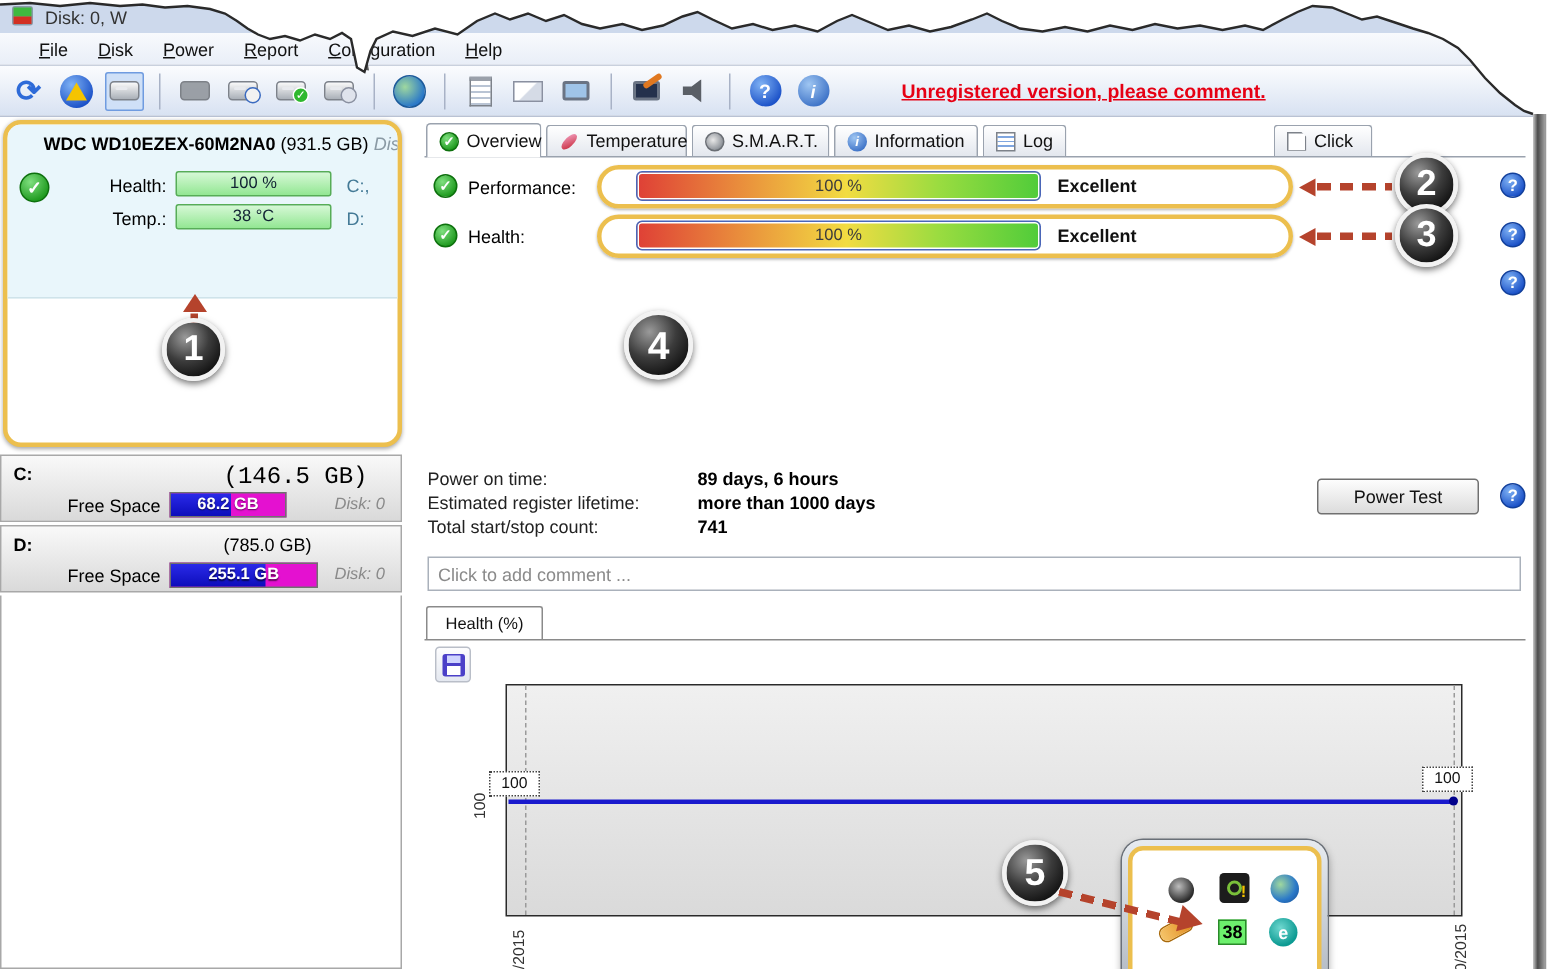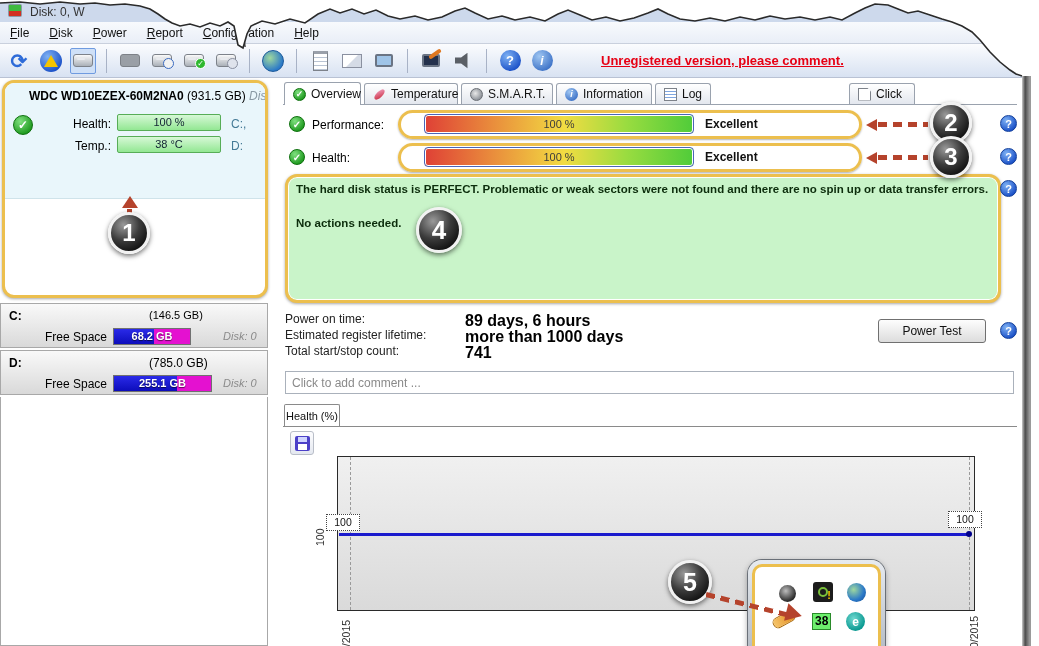--- a/index.html
+++ b/index.html
@@ -1,20 +1,20 @@
 <!DOCTYPE html>
 <html><head>
 <meta charset="utf-8">
 <style>
   html,body{margin:0;padding:0;background:#fff;}
   *{box-sizing:border-box;font-family:"Liberation Sans",sans-serif;}
   #canvas{position:relative;width:1039px;height:646px;overflow:hidden;background:#fff;}
   .abs{position:absolute;}
   
-  #menubar{left:0;top:22px;width:1022px;height:22px;background:linear-gradient(#f8fafd,#e9eef7);border-bottom:1px solid #c9d0dd;display:flex;align-items:center;gap:0;padding-left:0;}
+  #menubar{left:0;top:22px;width:1022px;height:22px;background:linear-gradient(#f8fafd,#e9eef7);border-bottom:1px solid #c9d0dd;display:flex;align-items:center;gap:0;padding-left:16px;}
   .menu-item{padding:3px 10px;font-size:12px;color:#111;}
   .menu-item::first-letter{text-decoration:underline;}
   #toolbar{left:0;top:44px;width:1022px;height:34px;background:linear-gradient(#fbfcfe,#d8e2f2);border-bottom:1px solid #b9c2d4;display:flex;align-items:center;padding-left:6px;gap:6px;}
   .tsep{width:1px;height:24px;background:#a8b2c6;margin:0 4px;}
   .tbtn{width:26px;height:26px;display:flex;align-items:center;justify-content:center;position:relative;}
   .tbtn.sel{border:1px solid #6f9be0;background:#cfe0f7;border-radius:2px;}
   .hdd{width:20px;height:13px;background:linear-gradient(#fafafa,#aab0b8);border:1px solid #7d828a;border-radius:3px;position:relative;}
   .hdd i{position:absolute;left:3px;top:3px;width:8px;height:2px;background:#e8eaee;border-radius:1px;}
   .badge{position:absolute;right:-3px;bottom:-3px;width:11px;height:11px;border-radius:50%;border:1px solid #fff;display:flex;align-items:center;justify-content:center;font-size:8px;color:#fff;}
   .hdd.dis{background:#8d9298;border-color:#6a6e74;opacity:.85;}
@@ -39,26 +39,26 @@
   
   .oval{border:3px solid #ecbf4e;border-radius:16px;box-shadow:0 1px 2px rgba(0,0,0,.3), inset 0 0 0 1px #fff;}
   .gauge{border:1px solid #4a66b8;border-radius:4px;box-shadow:inset 0 0 0 1px #fff;background:linear-gradient(90deg,#df4036 0%,#e98c3c 25%,#f2dc42 52%,#9adc40 75%,#50cc3a 100%);text-align:center;font-size:11px;color:#3c3c3c;line-height:18px;}
   .rating{font-size:12px;font-weight:bold;color:#111;}
   .helpq{width:17px;height:17px;border-radius:50%;background:radial-gradient(circle at 35% 30%,#7fb2f4,#1c52c8 75%);color:#fff;font-weight:bold;font-size:11px;display:flex;align-items:center;justify-content:center;border:1px solid #123f9a;}
   
   #statusbox{left:285px;top:174px;width:716px;height:129px;background:#c9f4c9;font-size:11.5px;color:#0c2d0c;}
   #statusbox .t1{position:absolute;left:8px;top:6px;width:700px;font-weight:600;}
   #statusbox .t2{position:absolute;left:8px;top:40px;font-weight:bold;}
   .statlabel{font-size:12px;color:#222;}
-  .statvalue{font-size:16px;font-weight:bold;color:#000;}
+  .statvalue{font-size:12px;font-weight:bold;color:#000;}
   #repeatbtn{left:878px;top:319px;width:108px;height:24px;background:linear-gradient(#fdfdfd,#dcdcdc);border:1px solid #707070;border-radius:3px;font-size:12px;color:#111;}
   #commentinput{left:285px;top:371px;width:729px;height:23px;border:1px solid #aab1bb;padding:2px 6px;font-size:12px;color:#333;background:#fff;}
   #commentinput::placeholder{color:#8a8a8a;}
   
-  #graphtab{left:284px;top:404px;width:56px;height:23px;background:#fff;border:1px solid #8a8a8a;border-bottom:none;border-radius:2px 2px 0 0;font-size:11px;color:#111;display:flex;align-items:center;justify-content:center;}
+  #graphtab{left:284px;top:404px;width:78px;height:23px;background:#fff;border:1px solid #8a8a8a;border-bottom:none;border-radius:2px 2px 0 0;font-size:11px;color:#111;display:flex;align-items:center;justify-content:center;}
   #graphbody{left:283px;top:426px;width:734px;height:220px;background:#fff;border-top:1px solid #8a8a8a;}
   #plot{left:337px;top:456px;width:638px;height:155px;background:linear-gradient(#f0f0f0,#dadada);border:1px solid #2a2a2a;}
   .vdash{position:absolute;top:0;height:100%;width:0;border-left:1px dashed #9a9a9a;}
   #blueline{position:absolute;left:1px;top:76px;width:632px;height:3px;background:#1a1acd;}
   .dotlbl{position:absolute;width:34px;height:17px;background:#fff;border:1px dotted #444;font-size:10.5px;text-align:center;line-height:15px;color:#111;}
   .xlab{position:absolute;transform:rotate(-90deg);transform-origin:left top;font-size:10.5px;color:#333;white-space:nowrap;}
   .ylab{position:absolute;transform:rotate(-90deg);transform-origin:left top;font-size:10.5px;color:#333;white-space:nowrap;}
   
   .cnum{position:absolute;border-radius:50%;background:radial-gradient(circle at 35% 28%,#9a9a9a,#3c3c3c 45%,#111 80%);border:3px solid #f2f2f2;box-shadow:0 2px 5px rgba(0,0,0,.55);color:#fff;font-weight:bold;display:flex;align-items:center;justify-content:center;z-index:70;}
   .dash-h{position:absolute;height:5px;background:repeating-linear-gradient(90deg,#b5432c 0 9px,transparent 9px 15px);z-index:70;}
@@ -175,21 +175,21 @@
   </div>
 
   <div class="ah" style="left:122px;top:196px;border-left:8px solid transparent;border-right:8px solid transparent;border-bottom:12px solid #b5432c;"></div>
   <div class="dash-v" style="left:127px;top:209px;height:16px;"></div>
   <div class="cnum" style="left:108px;top:212px;width:42px;height:42px;font-size:24px;">
       <span>1</span>
     </div>
 
   <div class="abs partbox" style="top:303px;">
     <b class="abs" style="left:8px;top:5px;font-size:12px;">C:</b>
-    <span class="abs" style="left:148px;top:5px;font-size:11px;">(146.5 GB)</span>
+    <span class="abs" style="left:148px;top:5px;font-size:16px;font-family:Liberation Mono, monospace;">(146.5 GB)</span>
     <span class="abs" style="left:44px;top:26px;font-size:12px;">Free Space</span>
     <span class="freebar" style="left:112px;top:24px;width:78px;">
       <span class="blue" style="width:52%;"></span>
       <span class="lbl">68.2 GB</span>
     </span>
     <span class="abs disk0" style="left:222px;top:26px;">Disk: 0</span>
   </div>
   <div class="abs partbox" style="top:350px;">
     <b class="abs" style="left:8px;top:5px;font-size:12px;">D:</b>
     <span class="abs" style="left:148px;top:5px;font-size:12px;">(785.0 GB)</span>
@@ -245,24 +245,20 @@
   <span class="abs" style="left:312px;top:151px;font-size:12px;">Health:</span>
   <div class="abs gauge" style="left:424px;top:147px;width:270px;height:20px;"><span>100 %</span></div>
   <span class="abs rating" style="left:705px;top:150px;">Excellent</span>
   <div class="ah" style="left:866px;top:152px;border-top:6px solid transparent;border-bottom:6px solid transparent;border-right:11px solid #b5432c;"></div>
   <div class="dash-h" style="left:878px;top:155px;width:50px;"></div>
   <div class="cnum" style="left:930px;top:136px;width:42px;height:42px;font-size:24px;">
       <span>3</span>
     </div>
   <div class="abs helpq" style="left:1000px;top:148px;">?</div>
 
-  <div id="statusbox" class="abs ypanel">
-    <div class="t1">The hard disk status is PERFECT. Problematic or weak sectors were not found and there are no spin up or data transfer errors.</div>
-    <div class="t2">No actions needed.</div>
-  </div>
   <div class="cnum" style="left:416px;top:207px;width:46px;height:46px;font-size:26px;">
       <span>4</span>
     </div>
   <div class="abs helpq" style="left:1000px;top:180px;">?</div>
 
   <span class="abs statlabel" style="left:285px;top:312px;">Power on time:</span>
   <span class="abs statvalue" style="left:465px;top:312px;">89 days, 6 hours</span>
   <span class="abs statlabel" style="left:285px;top:328px;">Estimated register lifetime:</span>
   <span class="abs statvalue" style="left:465px;top:328px;">more than 1000 days</span>
   <span class="abs statlabel" style="left:285px;top:344px;">Total start/stop count:</span>

